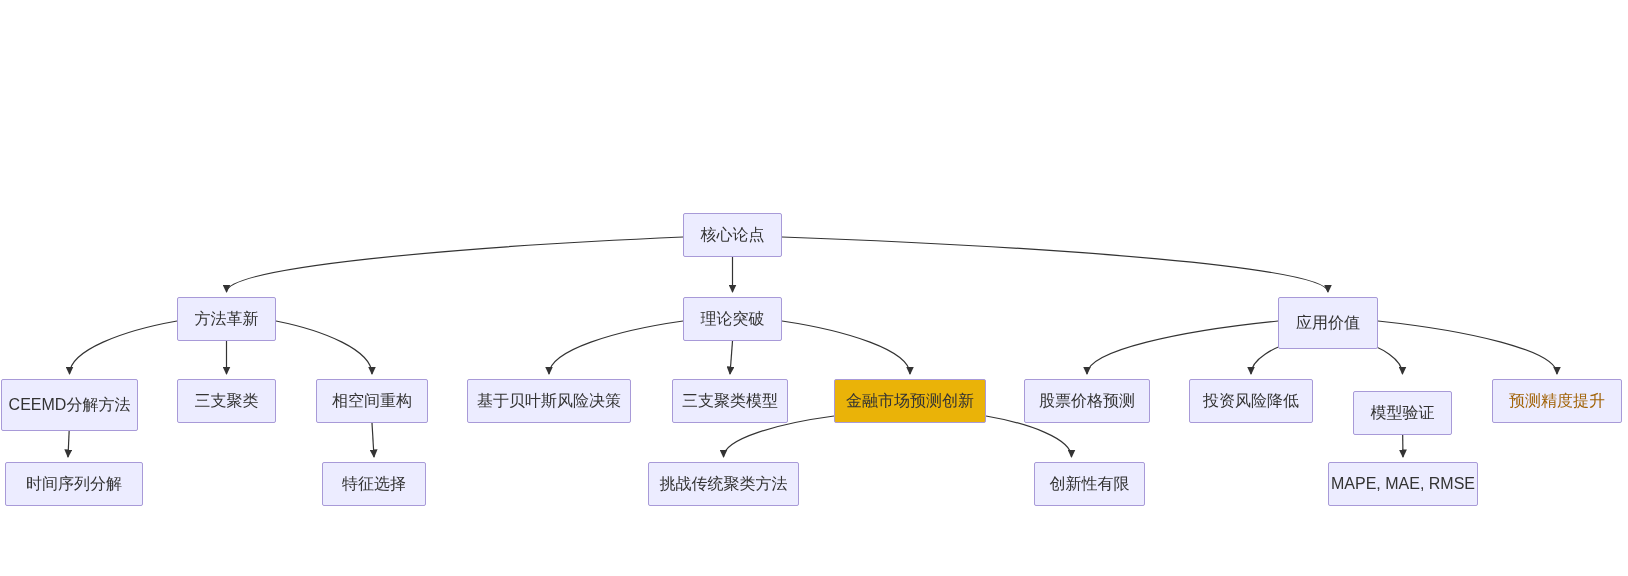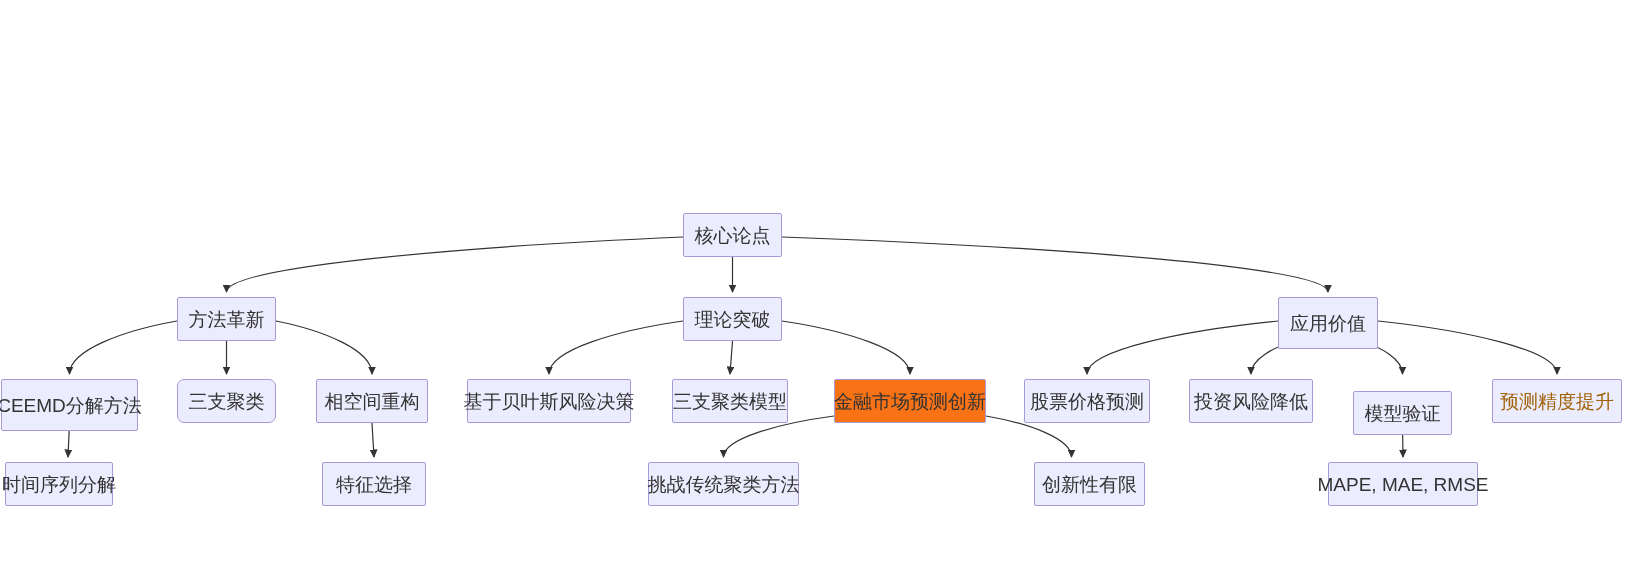--- a/index.html
+++ b/index.html
@@ -24,21 +24,21 @@
   .node {
     position: absolute;
     box-sizing: border-box;
     background: #ECECFF;
     border: 1px solid #a89ad8;
     border-radius: 2px;
     display: flex;
     align-items: center;
     justify-content: center;
     color: #333333;
-    font-size: 19px;
+    font-size: 16px;
     line-height: 1;
     white-space: nowrap;
   }
 </style>
 </head>
 <body>
 
 <div class="canvas">
   <svg id="edge-layer" xmlns="http://www.w3.org/2000/svg">
     <defs>
@@ -76,48 +76,48 @@
       </div>
       <div class="node" style="left: 683px; top: 297px; width: 99px; height: 44px; background: rgb(236, 236, 255); border-color: rgb(168, 154, 216); color: rgb(51, 51, 51);">
         <span>理论突破</span>
       </div>
       <div class="node" style="left: 1278px; top: 297px; width: 100px; height: 52px; background: rgb(236, 236, 255); border-color: rgb(168, 154, 216); color: rgb(51, 51, 51);">
         <span>应用价值</span>
       </div>
       <div class="node" style="left: 1px; top: 379px; width: 137px; height: 52px; background: rgb(236, 236, 255); border-color: rgb(168, 154, 216); color: rgb(51, 51, 51);">
         <span>CEEMD分解方法</span>
       </div>
-      <div class="node" style="left: 177px; top: 379px; width: 99px; height: 44px; background: rgb(236, 236, 255); border-color: rgb(168, 154, 216); color: rgb(51, 51, 51); border-radius: 7px;">
+      <div class="node" style="left: 177px; top: 379px; width: 99px; height: 44px; background: rgb(236, 236, 255); border-color: rgb(168, 154, 216); color: rgb(51, 51, 51);">
         <span>三支聚类</span>
       </div>
       <div class="node" style="left: 316px; top: 379px; width: 112px; height: 44px; background: rgb(236, 236, 255); border-color: rgb(168, 154, 216); color: rgb(51, 51, 51);">
         <span>相空间重构</span>
       </div>
       <div class="node" style="left: 467px; top: 379px; width: 164px; height: 44px; background: rgb(236, 236, 255); border-color: rgb(168, 154, 216); color: rgb(51, 51, 51);">
         <span>基于贝叶斯风险决策</span>
       </div>
       <div class="node" style="left: 672px; top: 379px; width: 116px; height: 44px; background: rgb(236, 236, 255); border-color: rgb(168, 154, 216); color: rgb(51, 51, 51);">
         <span>三支聚类模型</span>
       </div>
-      <div class="node" style="left: 834px; top: 379px; width: 152px; height: 44px; background: #f97316; border-color: rgb(168, 154, 216); color: rgb(51, 51, 51);">
+      <div class="node" style="left: 834px; top: 379px; width: 152px; height: 44px; background: #eab308; border-color: rgb(168, 154, 216); color: rgb(51, 51, 51);">
         <span>金融市场预测创新</span>
       </div>
       <div class="node" style="left: 1024px; top: 379px; width: 126px; height: 44px; background: rgb(236, 236, 255); border-color: rgb(168, 154, 216); color: rgb(51, 51, 51); text-align: right;">
         <span>股票价格预测</span>
       </div>
       <div class="node" style="left: 1189px; top: 379px; width: 124px; height: 44px; background: rgb(236, 236, 255); border-color: rgb(168, 154, 216); color: rgb(51, 51, 51);">
         <span>投资风险降低</span>
       </div>
       <div class="node" style="left: 1353px; top: 379px; width: 99px; height: 44px; background: rgb(236, 236, 255); border-color: rgb(168, 154, 216); color: rgb(51, 51, 51); margin-top: 12px;">
         <span>模型验证</span>
       </div>
       <div class="node" style="left: 1492px; top: 379px; width: 130px; height: 44px; background: rgb(236, 236, 255); border-color: rgb(168, 154, 216); color: #a16207;">
         <span>预测精度提升</span>
       </div>
-      <div class="node" style="left: 5px; top: 462px; width: 108px; height: 44px; background: rgb(236, 236, 255); border-color: rgb(168, 154, 216); color: rgb(51, 51, 51);">
+      <div class="node" style="left: 5px; top: 462px; width: 138px; height: 44px; background: rgb(236, 236, 255); border-color: rgb(168, 154, 216); color: rgb(51, 51, 51);">
         <span>时间序列分解</span>
       </div>
       <div class="node" style="left: 322px; top: 462px; width: 104px; height: 44px; background: rgb(236, 236, 255); border-color: rgb(168, 154, 216); color: rgb(51, 51, 51);">
         <span>特征选择</span>
       </div>
       <div class="node" style="left: 648px; top: 462px; width: 151px; height: 44px; background: rgb(236, 236, 255); border-color: rgb(168, 154, 216); color: rgb(51, 51, 51);">
         <span>挑战传统聚类方法</span>
       </div>
       <div class="node" style="left: 1034px; top: 462px; width: 111px; height: 44px; background: rgb(236, 236, 255); border-color: rgb(168, 154, 216); color: rgb(51, 51, 51);">
         <span>创新性有限</span>

